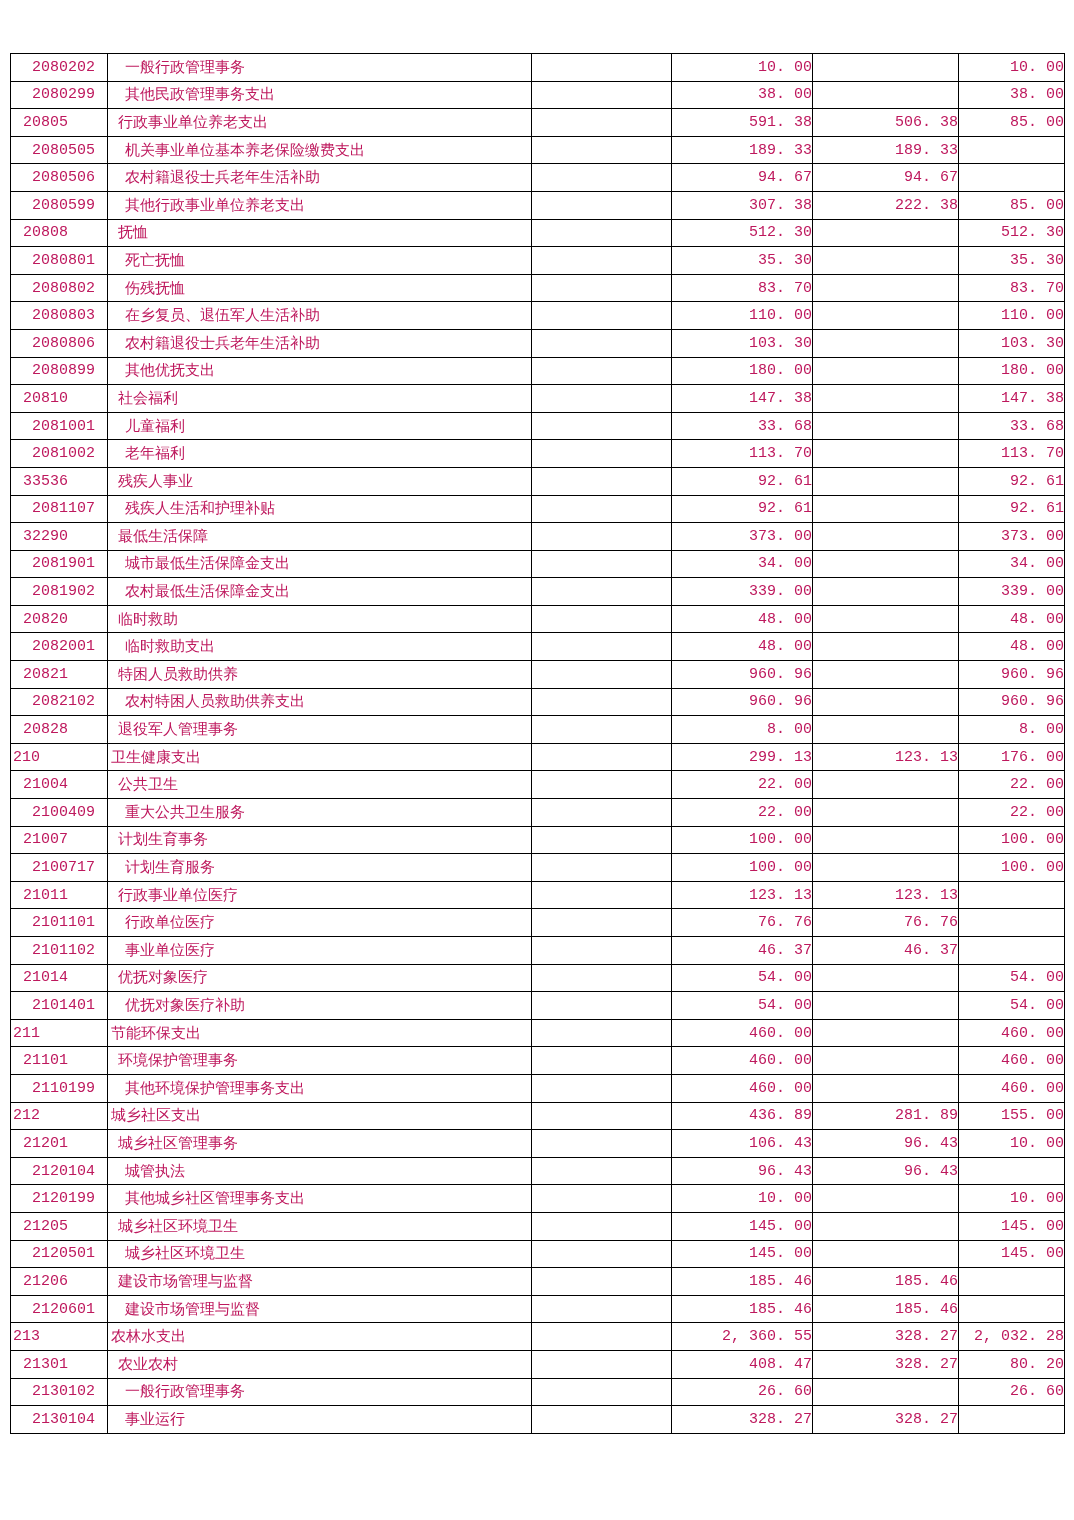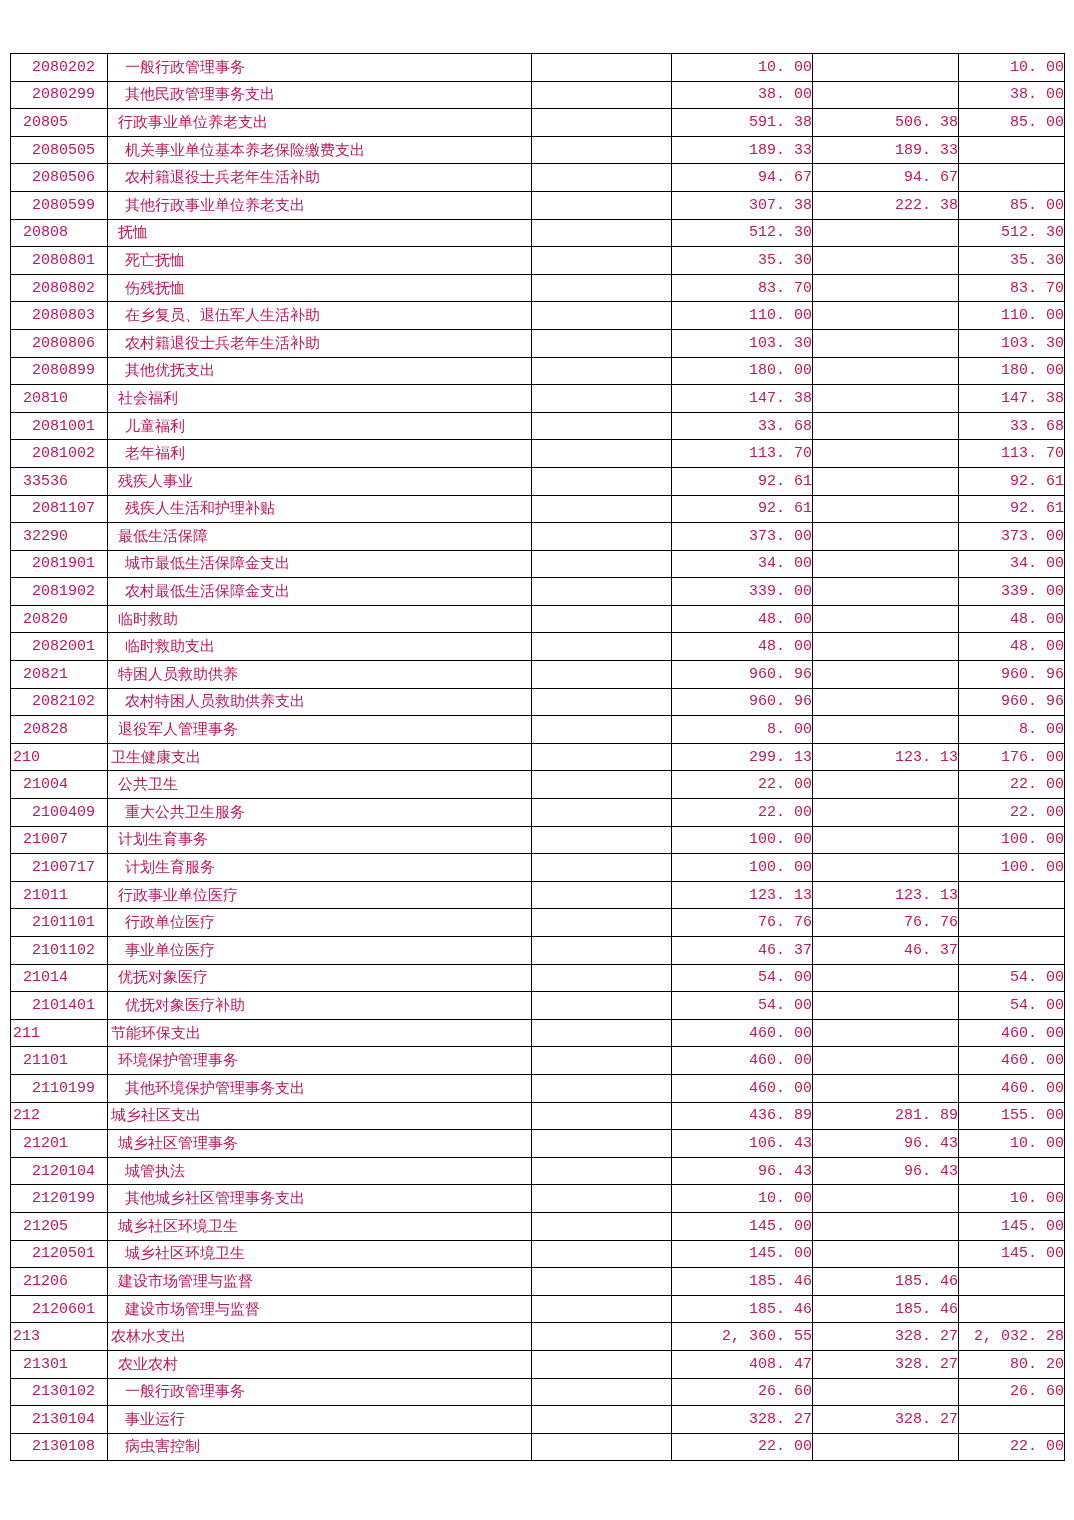--- a/index.html
+++ b/index.html
@@ -457,23 +457,15 @@
     <td class="num">26. 60</td>
   </tr>
         <tr>
     <td class="code lvl3">2130104</td>
     <td class="name lvl3">事业运行</td>
     <td class="blank"></td>
     <td class="num">328. 27</td>
     <td class="num">328. 27</td>
     <td class="num"></td>
   </tr>
-        <tr>
-    <td class="code lvl3">2130108</td>
-    <td class="name lvl3">病虫害控制</td>
-    <td class="blank"></td>
-    <td class="num">22. 00</td>
-    <td class="num"></td>
-    <td class="num">22. 00</td>
-  </tr>
       </tbody>
   </table>
 </div>
 
 </body></html>

